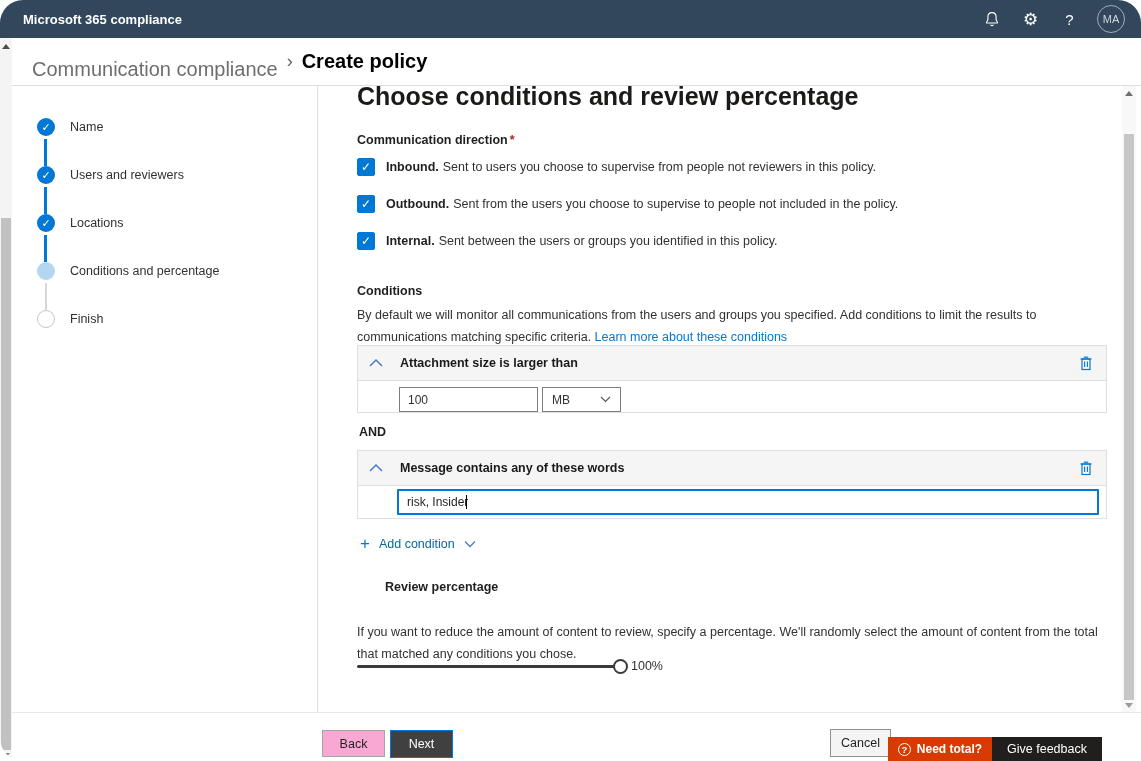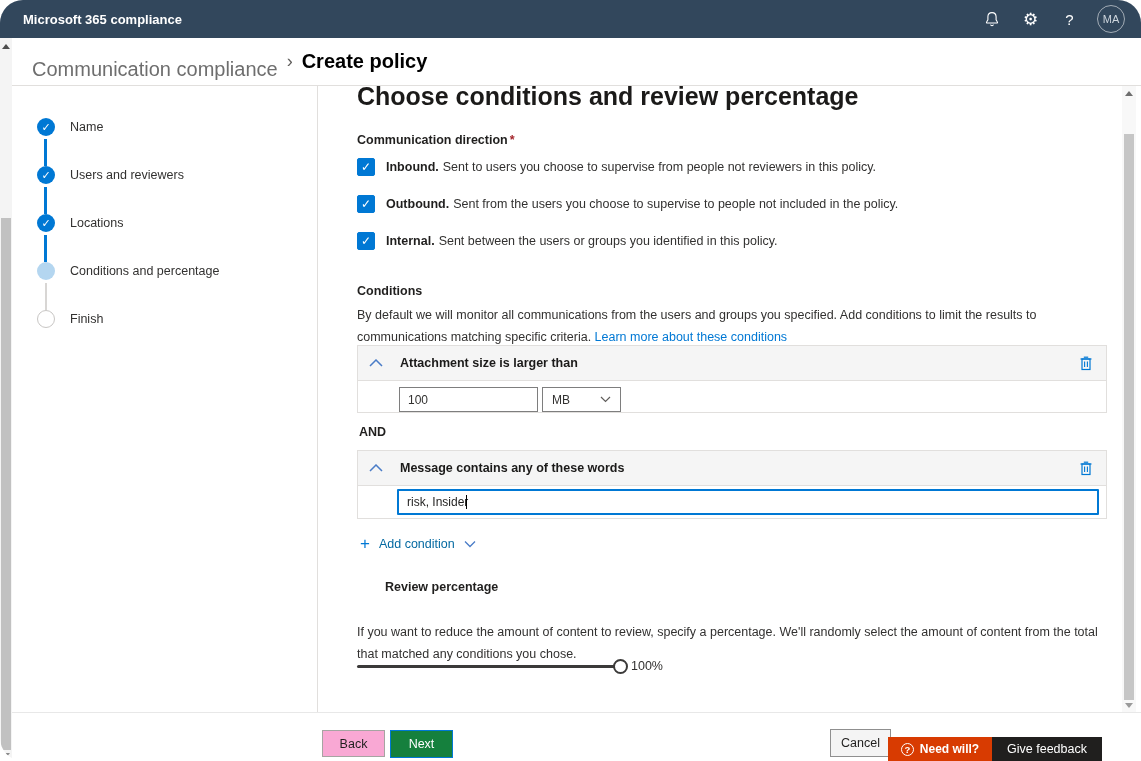--- a/index.html
+++ b/index.html
@@ -71,21 +71,21 @@
 
   .slider-row { position:absolute; left:39px; display:flex; align-items:center; height:16px; }
   .slider-track { width:259px; height:3px; background:#3b3a39; border-radius:2px; cursor:pointer; }
   .slider-thumb { width:15px; height:15px; border:2.5px solid #3b3a39; background:#fff; border-radius:50%; margin-left:-3px; cursor:pointer; }
   .slider-value { font-size:12.5px; color:#323130; margin-left:3px; }
 
   
   .footer-sep { position:absolute; left:12px; top:712px; width:1129px; height:1px; background:#e8e8e8; }
   .btn { position:absolute; display:flex; align-items:center; justify-content:center; font-size:12.5px; font-family:"Liberation Sans",sans-serif; cursor:pointer; }
   .btn-back { left:322px; top:730px; width:63px; height:27px; background:#f9a8d4; border:1px solid #a6a4a2; color:#201f1e; }
-  .btn-next { left:390px; top:730px; width:63px; height:28px; background:#15803d; border:1px solid #0078d4; color:#fff; }
+  .btn-next { left:390px; top:730px; width:63px; height:28px; background:#404040; border:1px solid #0078d4; color:#fff; }
   .btn-cancel { left:830px; top:729px; width:61px; height:28px; background:#f4f4f4; border:1px solid #8f8f8f; color:#201f1e; z-index:1; }
   .btn-help { left:888px; top:737px; width:104px; height:24px; background:#d83b01; border:none; color:#fff; font-weight:700; font-size:12px; gap:6px; z-index:5; }
   .help-q { width:13px; height:13px; border:1px solid #fff; border-radius:50%; font-size:9.5px; font-weight:700; display:flex; align-items:center; justify-content:center; }
   .btn-feedback { left:992px; top:737px; width:110px; height:24px; background:#201f1e; border:none; color:#fff; font-size:12.5px; z-index:5; }
 
   
   .lscroll { position:absolute; left:0; top:38px; width:12px; height:723px; background:#f4f4f4; }
   .lscroll .sb-thumb { position:absolute; left:1px; top:180px; width:10px; height:532px; background:#c1c1c1; }
   .tri { width:0; height:0; position:absolute; }
   .tri-up-dark { left:2px; top:6px; border-left:4px solid transparent; border-right:4px solid transparent; border-bottom:5px solid #4e4e4e; }
@@ -250,21 +250,21 @@
       <div class="slider-value">100%</div>
     </div>
   </div>
 
   <div class="footer-sep"></div>
   <button class="btn btn-back">Back</button>
   <button class="btn btn-next">Next</button>
   <button class="btn btn-cancel">Cancel</button>
   <button class="btn btn-help">
     <span class="help-q">?</span>
-    <span>Need will?</span>
+    <span>Need total?</span>
   </button>
   <button class="btn btn-feedback">Give feedback</button>
 
   <div class="lscroll">
     <div class="tri tri-up-dark"></div>
     <div class="sb-thumb"></div>
     <div class="tri tri-down-dark"></div>
   </div>
 
   <div class="rscroll">

